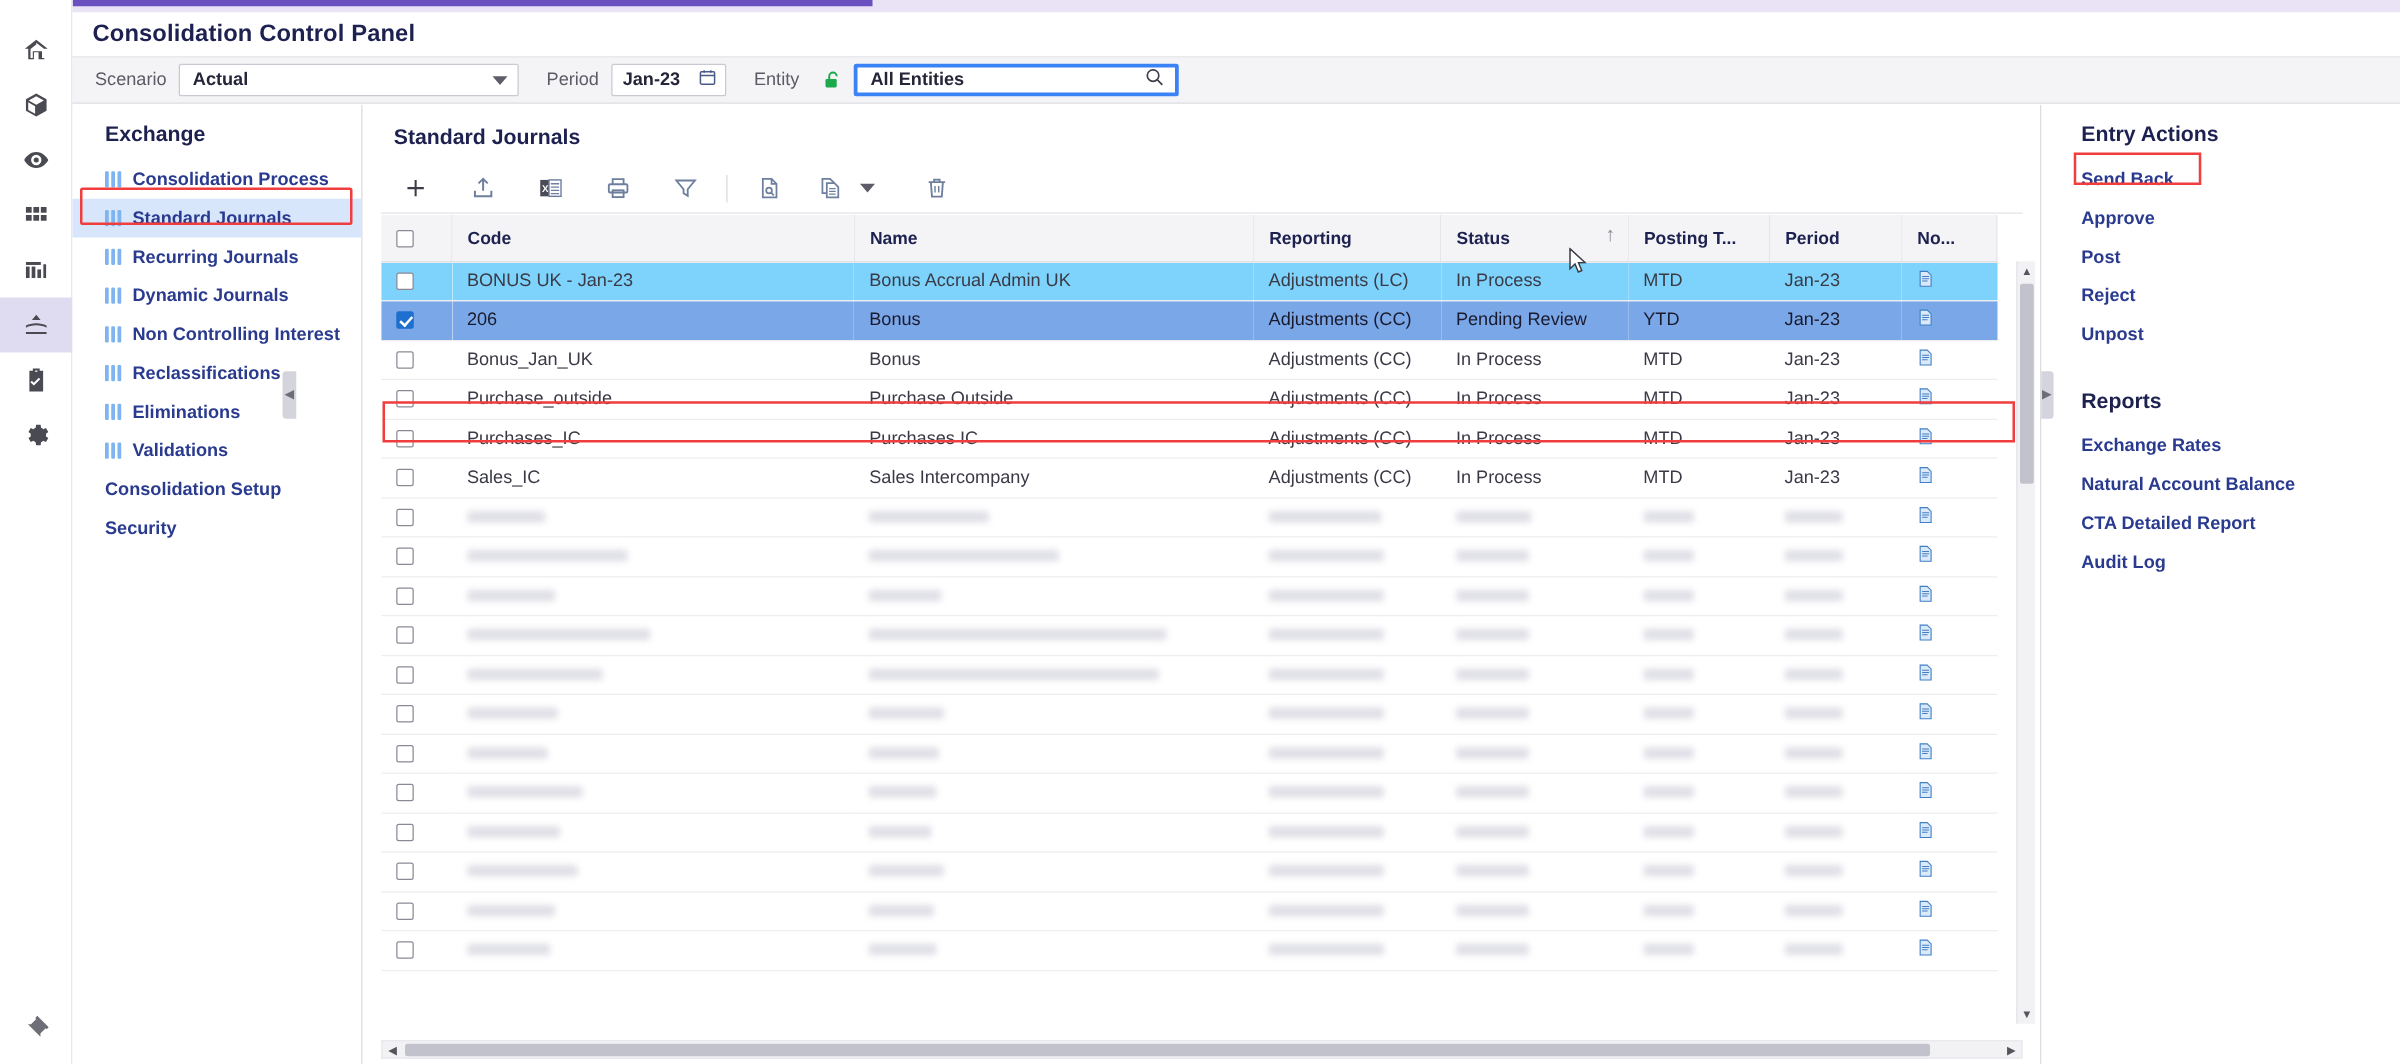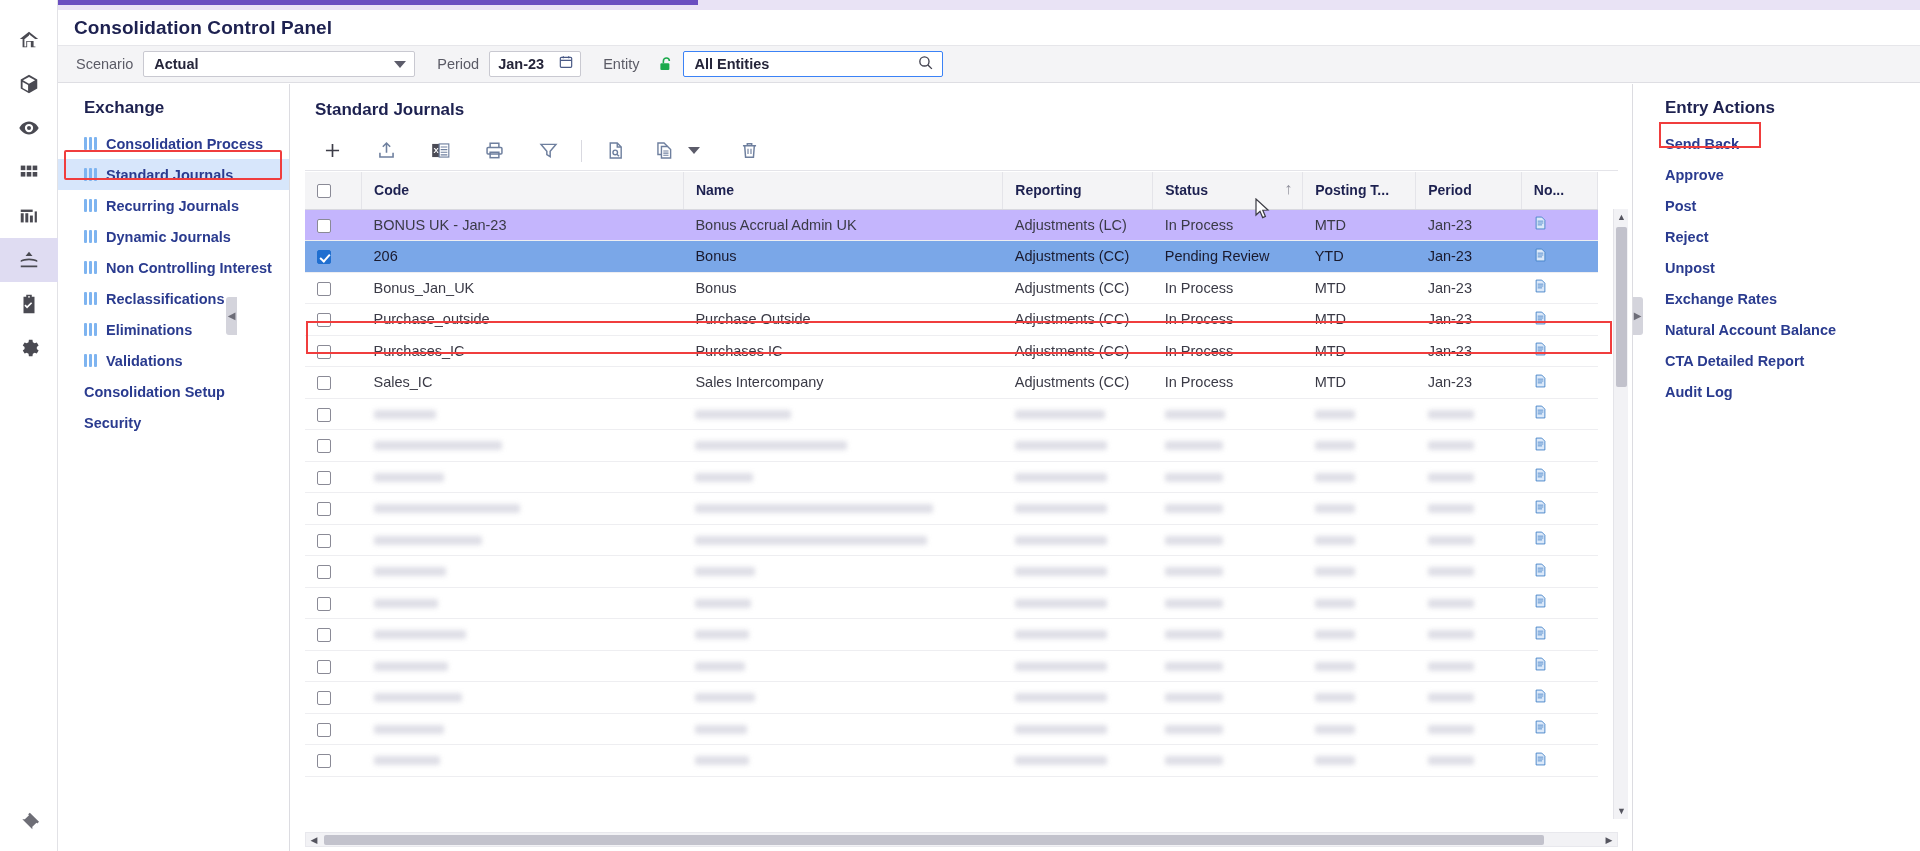--- a/index.html
+++ b/index.html
@@ -73,21 +73,21 @@
   .fsep { width: 22px; }
   .fperiod {
     width: 92px; height: 26px; background: #fff;
     border: 1px solid #c9c9d1; border-radius: 2px;
     display: flex; align-items: center; justify-content: space-between;
     padding: 0 6px 0 8px; cursor: pointer;
   }
   .fperiod .val { font-size: 14.5px; color: #25253a; font-weight: 600; }
   .fentity {
     width: 260px; height: 26px; background: #fff;
-    border: 1px solid #3b82f6; border-radius: 2px;
+    border: 3px solid #3b82f6; border-radius: 2px;
     display: flex; align-items: center; justify-content: space-between;
     padding: 0 8px 0 10px; cursor: text;
   }
   .fentity .val { font-size: 14.5px; color: #25253a; font-weight: 600; }
   .lock-icon { margin: 0 8px 0 8px; display: flex; align-items: center; }
 
   
   .nav-panel {
     position: absolute; top: 84px; left: 58px; width: 232px; bottom: 0;
     background: #ffffff; border-right: 1px solid #dcdce1;
@@ -173,21 +173,21 @@
     white-space: nowrap; overflow: hidden;
   }
   .c-chk   { width: 46px; }
   .c-code  { width: 262px; }
   .c-name  { width: 260px; }
   .c-rep   { width: 122px; }
   .c-stat  { width: 122px; }
   .c-post  { width: 92px; }
   .c-per   { width: 86px; }
   .c-note  { width: 62px; }
-  tr.row-hover td { background: #c4b5fd; }
+  tr.row-hover td { background: #7dd3fc; }
   tr.row-sel td   { background: #7aa7e8; color: #1a1a2e; }
   tr.row-sel td.c-code, tr.row-sel td.c-name { font-weight: 400; }
   .chk {
     width: 14px; height: 14px; border: 1.5px solid #8a8a96;
     border-radius: 2px; background: #fff; display: inline-block;
     vertical-align: middle; cursor: pointer;
   }
   .chk.on {
     background: #1f6fd0; border-color: #1f6fd0; position: relative;
   }
@@ -831,20 +831,21 @@
   <div class="rp-item">
     <span>Post</span>
   </div>
   <div class="rp-item">
     <span>Reject</span>
   </div>
   <div class="rp-item">
     <span>Unpost</span>
   </div>
 
+  <div class="rp-head reports">Reports</div>
   <div class="rp-item">
     <span>Exchange Rates</span>
   </div>
   <div class="rp-item">
     <span>Natural Account Balance</span>
   </div>
   <div class="rp-item">
     <span>CTA Detailed Report</span>
   </div>
   <div class="rp-item">

